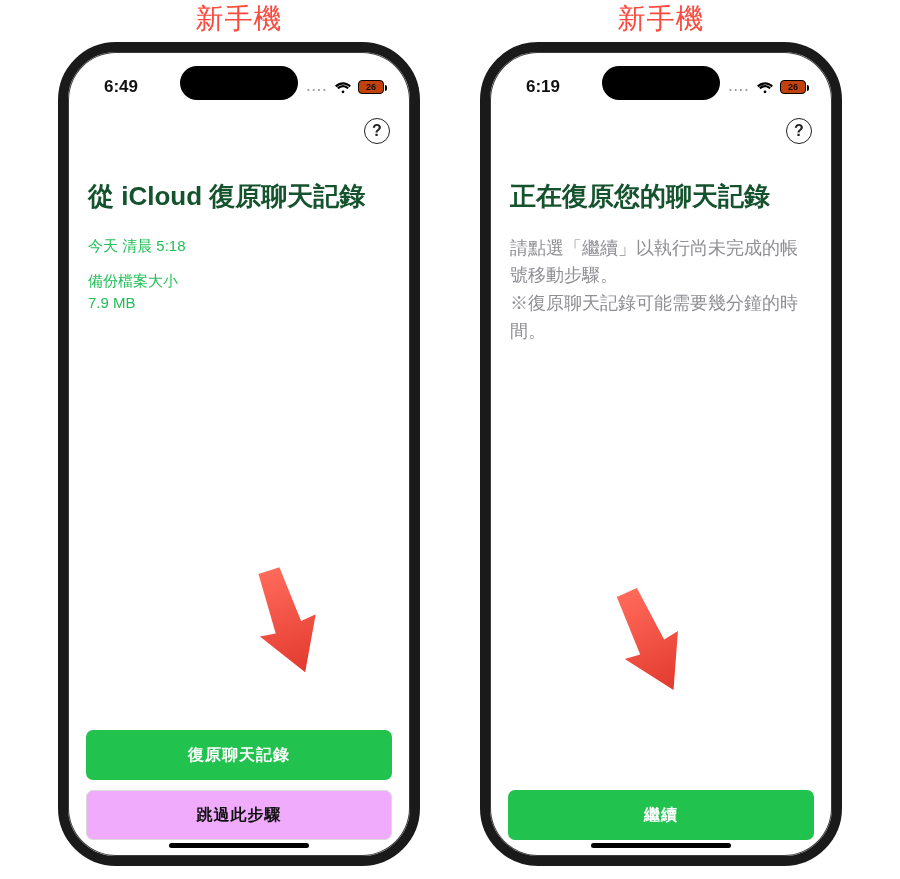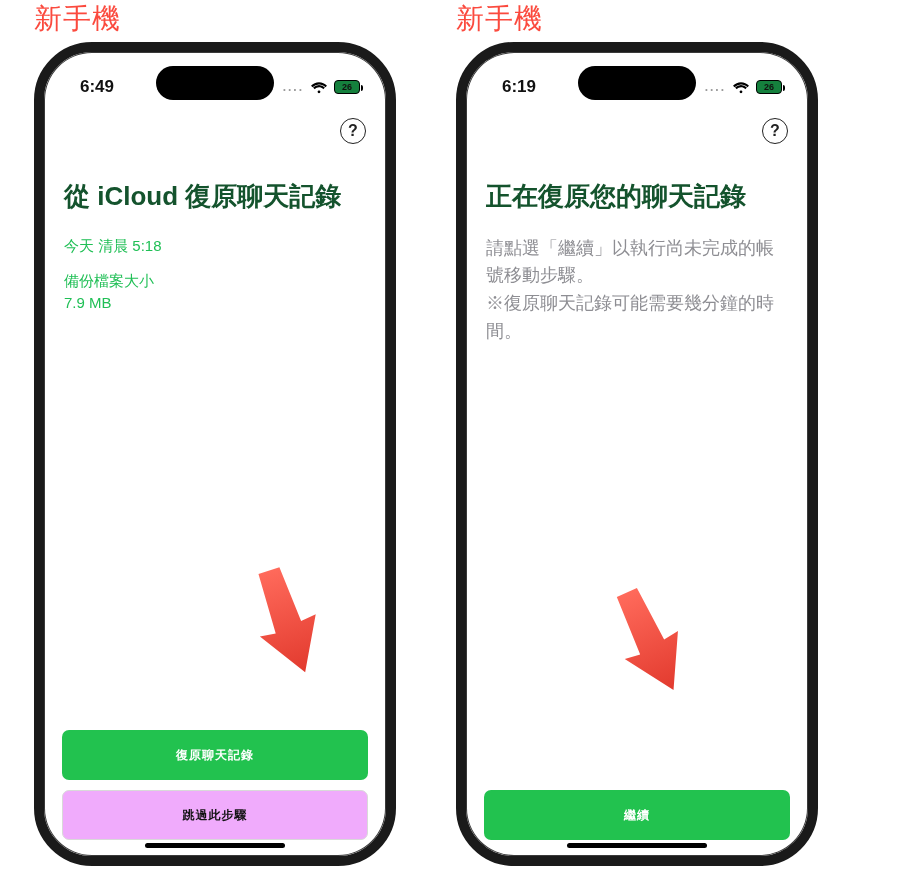--- a/index.html
+++ b/index.html
@@ -7,21 +7,21 @@
       width: 900px; height: 879px;
       background: #ffffff;
       font-family: -apple-system, "PingFang TC", "Helvetica Neue", Arial, sans-serif;
       position: relative;
     }
     .pair {
       position: absolute; inset: 0;
       display: flex; justify-content: space-between;
       padding: 0 34px 10px 34px;
     }
-    .col { width: 410px; display: flex; flex-direction: column; }
+    .col { width: 410px; display: flex; flex-direction: column; align-items: center; }
     .label-top {
       color: #fb4a3e; font-size: 28px; font-weight: 500;
       margin: 0 0 4px 0; letter-spacing: 1px;
     }
     
     .phone {
       width: 362px; height: 824px;
       border: 10px solid #1a1a1a; border-radius: 58px;
       background: #ffffff; position: relative; overflow: hidden;
       box-shadow: 0 0 0 1px #3a3a3a inset;
@@ -35,21 +35,21 @@
       display: flex; justify-content: space-between; align-items: center;
       padding: 14px 26px 0 36px; font-size: 17px; font-weight: 600; color: #111;
     }
     .status-right { display: flex; align-items: center; gap: 6px; font-size: 12px; }
     .dots { letter-spacing: 2px; color: #9a9a9a; font-weight: 700; }
     .wifi svg, .batt svg { display: block; }
     .batt { display:flex; align-items:center; }
     .batt-box {
       width: 26px; height: 14px; border: 1.6px solid #000; border-radius: 4px;
       position: relative; display:flex; align-items:center; justify-content:center;
-      font-size: 9px; font-weight: 800; background:#15803d;
+      font-size: 9px; font-weight: 800; background:#c2410c;
     }
     .batt-box::after {
       content:""; position:absolute; right:-4px; top:4px; width:2px; height:6px;
       background:#000; border-radius:0 2px 2px 0;
     }
     .screen {
       position: absolute; top: 56px; left: 0; right: 0; bottom: 0;
       padding: 8px 18px 16px 18px; display: flex; flex-direction: column;
     }
     .help-row { display:flex; justify-content:flex-end; padding: 2px 2px 6px 0; }
@@ -62,21 +62,21 @@
       font-size: 26px; font-weight: 800; color: #14532d; letter-spacing: 0;
       margin: 30px 2px 22px 2px; line-height: 1.25;
     }
     .meta { color: #1fbf55; font-size: 15px; line-height: 1.45; margin-left: 2px; }
     .meta .block { margin-bottom: 14px; }
     .desc { color: #8e8e93; font-size: 18px; line-height: 1.55; margin: 0 2px; }
     .spacer { flex: 1 1 auto; }
     .btn {
       width: 100%; height: 50px; border-radius: 7px;
       display:flex; align-items:center; justify-content:center;
-      font-size: 12px; font-weight: 600; letter-spacing: 1px;
+      font-size: 16px; font-weight: 600; letter-spacing: 1px;
       margin-top: 10px; cursor: pointer;
     }
     .btn-primary { background: #22c24f; color: #fff; }
     .btn-secondary {
       background: #f0abfc; color: #111; border: 1px solid #d9d9d9;
     }
     .home-indicator {
       position:absolute; bottom:8px; left:50%; transform:translateX(-50%);
       width: 140px; height: 5px; background:#000; border-radius: 3px;
     }

